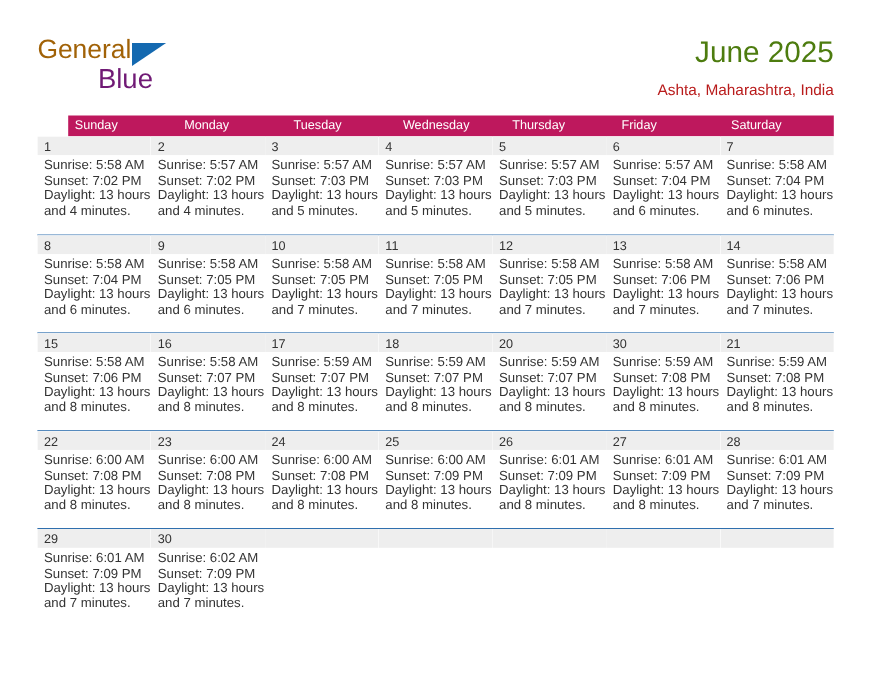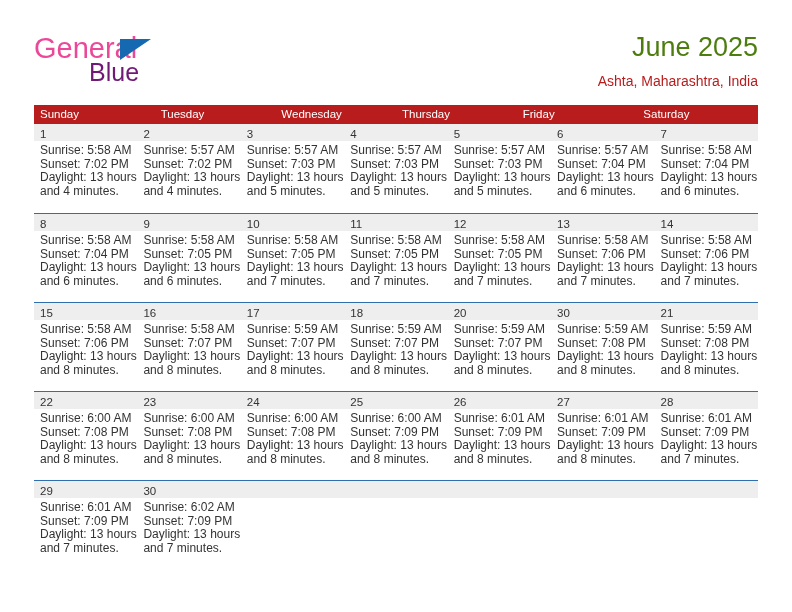--- a/index.html
+++ b/index.html
@@ -32,23 +32,23 @@
     position: absolute;
     left: 34px;
     top: 32px;
     width: 180px;
     height: 56px;
   }
   .logo-general {
     position: absolute;
     left: 0;
     top: 0;
-    font-size: 29px;
+    font-size: 24px;
     letter-spacing: 0px;
-    color: #ec4899;
+    color: #a16207;
     font-family: "Liberation Sans", sans-serif;
   }
   .logo-triangle {
     position: absolute;
     left: 86px;
     top: 7px;
     width: 0;
     height: 0;
     border-left: 31px solid #1469b0;
     border-bottom: 21px solid transparent;
@@ -83,22 +83,23 @@
 
   
   .calendar {
     position: absolute;
     left: 34px;
     top: 105px;
     width: 724px;
   }
   .weekday-row {
     display: flex;
-    background: #b91c1c;
+    background: #be185d;
     height: 19px;
+    margin-left: 28px;
   }
   .weekday {
     flex: 1 1 0;
     color: #ffffff;
     font-size: 11.5px;
     line-height: 19px;
     padding-left: 6px;
     box-sizing: border-box;
     white-space: nowrap;
     overflow: hidden;
@@ -154,20 +155,21 @@
       <span class="logo-triangle"></span>
       <span class="logo-blue">Blue</span>
     </div>
     <div class="title">June 2025</div>
     <div class="subtitle">Ashta, Maharashtra, India</div>
   </div>
 
   <div class="calendar">
     <div class="weekday-row">
       <div class="weekday">Sunday</div>
+      <div class="weekday">Monday</div>
       <div class="weekday">Tuesday</div>
       <div class="weekday">Wednesday</div>
       <div class="weekday">Thursday</div>
       <div class="weekday">Friday</div>
       <div class="weekday">Saturday</div>
     </div>
 
     <div class="week first">
       <div class="day-cell">
         <div class="day-number-band"><span class="day-number">1</span></div>

